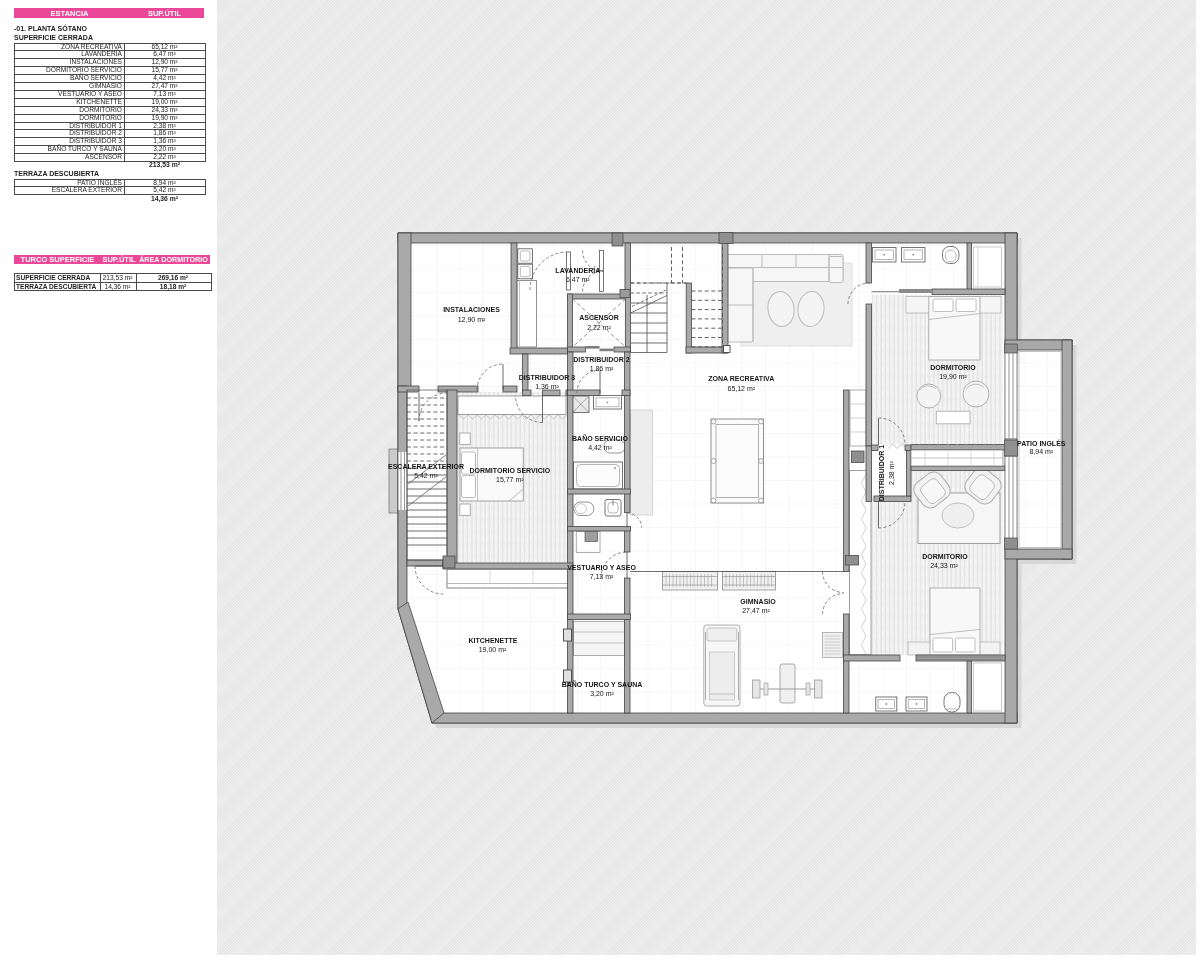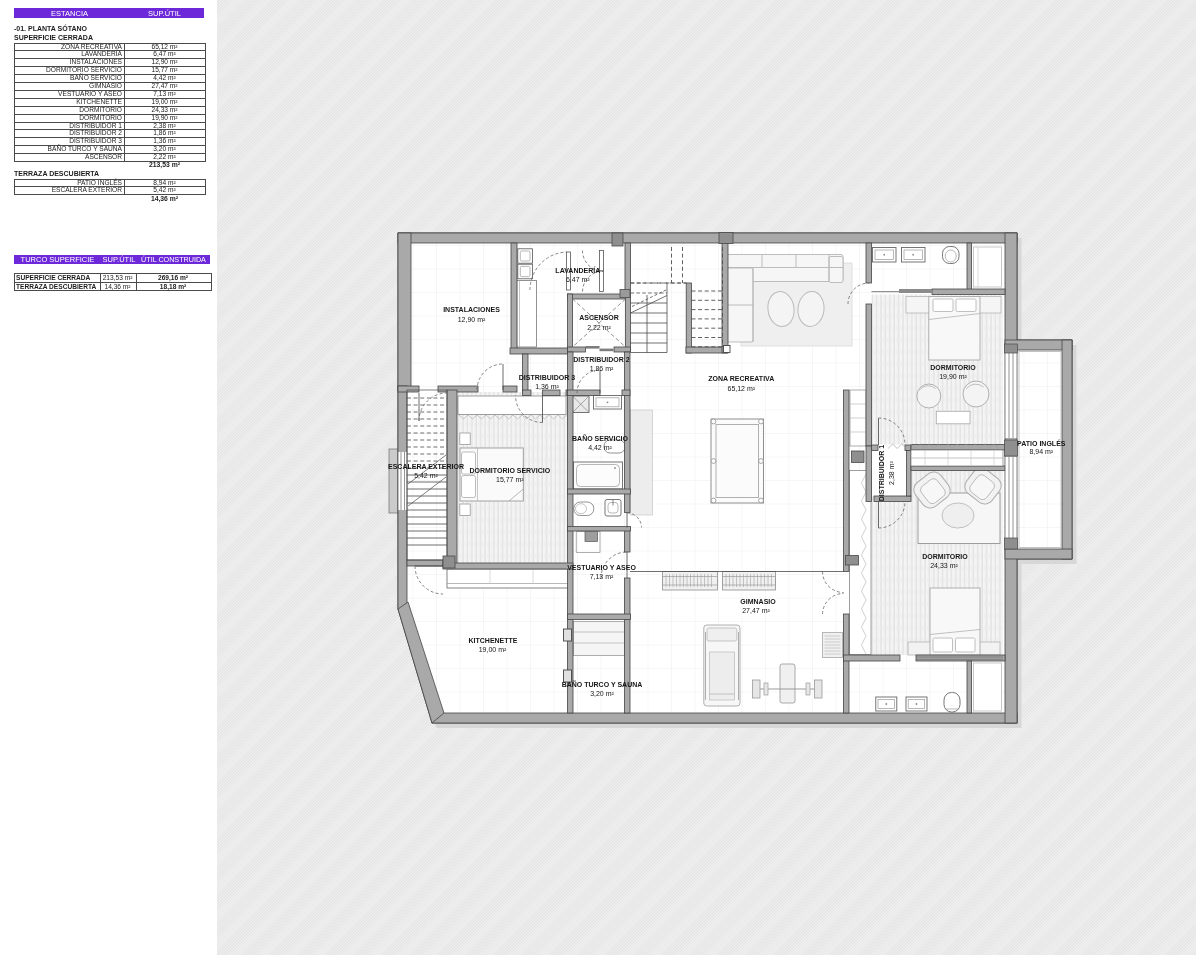--- a/index.html
+++ b/index.html
@@ -1,19 +1,19 @@
 <!DOCTYPE html>
 <html><head>
 <meta charset="utf-8">
 <style>
 html,body{margin:0;padding:0}
 body{width:1200px;height:960px;position:relative;background:#fff;font-family:"Liberation Sans",sans-serif;overflow:hidden}
 .tex{position:absolute;left:217px;top:0;width:979px;height:955px;background-color:#e8e8e8;
  background-image:repeating-linear-gradient(135deg,rgba(255,255,255,.3) 0 1px,rgba(0,0,0,.008) 1.1px 2.2px)}
-.redbar{position:absolute;background:#6d28d9;color:#fff;font-weight:normal;display:flex;align-items:center}
+.redbar{position:absolute;background:#ec4899;color:#fff;font-weight:bold;display:flex;align-items:center}
 .redbar span{display:inline-block;text-align:center;white-space:nowrap}
 .t{position:absolute;color:#1c1c1c}
 .row{display:flex;border-bottom:0.8px solid #4a4a4a}
 .row:last-child{border-bottom:none}
 .c1{box-sizing:border-box;border-right:0.8px solid #4a4a4a;text-align:right;padding-right:2px}
 .c2{text-align:center}
 .b{font-weight:bold}
 svg text{font-family:"Liberation Sans",sans-serif}
 </style>
 </head>
@@ -104,21 +104,21 @@
       <div class="c1" style="width:110px;line-height:6.9px">ESCALERA EXTERIOR</div>
       <div class="c2" style="width:79px;line-height:6.9px">5,42 m²</div>
     </div>
 </div>
 
 <div class="t b" style="left:125px;top:194.5px;width:79px;text-align:center;font-size:6.8px">14,36 m²</div>
 
 <div class="redbar" style="left:14px;top:254.5px;width:196px;height:9.5px;font-size:7.5px">
 <span style="width:87px">TURCO SUPERFICIE</span>
     <span style="width:36px">SUP.ÚTIL</span>
-    <span style="width:73px;font-size:7.2px">ÚTIL CONSTRUIDA</span>
+    <span style="width:73px;font-size:7.2px">ÁREA DORMITORIO</span>
 </div>
 
 <div class="t" style="left:14px;top:273px;width:196px;border:0.8px solid #4a4a4a;font-size:6.6px">
 <div class="row">
       <div class="c1 b" style="width:86px;text-align:left;padding-left:1px;line-height:7.6px">SUPERFICIE CERRADA</div>
       <div class="c1" style="width:36px;text-align:center;line-height:7.6px">213,53 m²</div>
       <div class="c2 b" style="width:72px;line-height:7.6px">269,16 m²</div>
     </div>
 <div class="row">
       <div class="c1 b" style="width:86px;text-align:left;padding-left:1px;line-height:7.6px">TERRAZA DESCUBIERTA</div>

